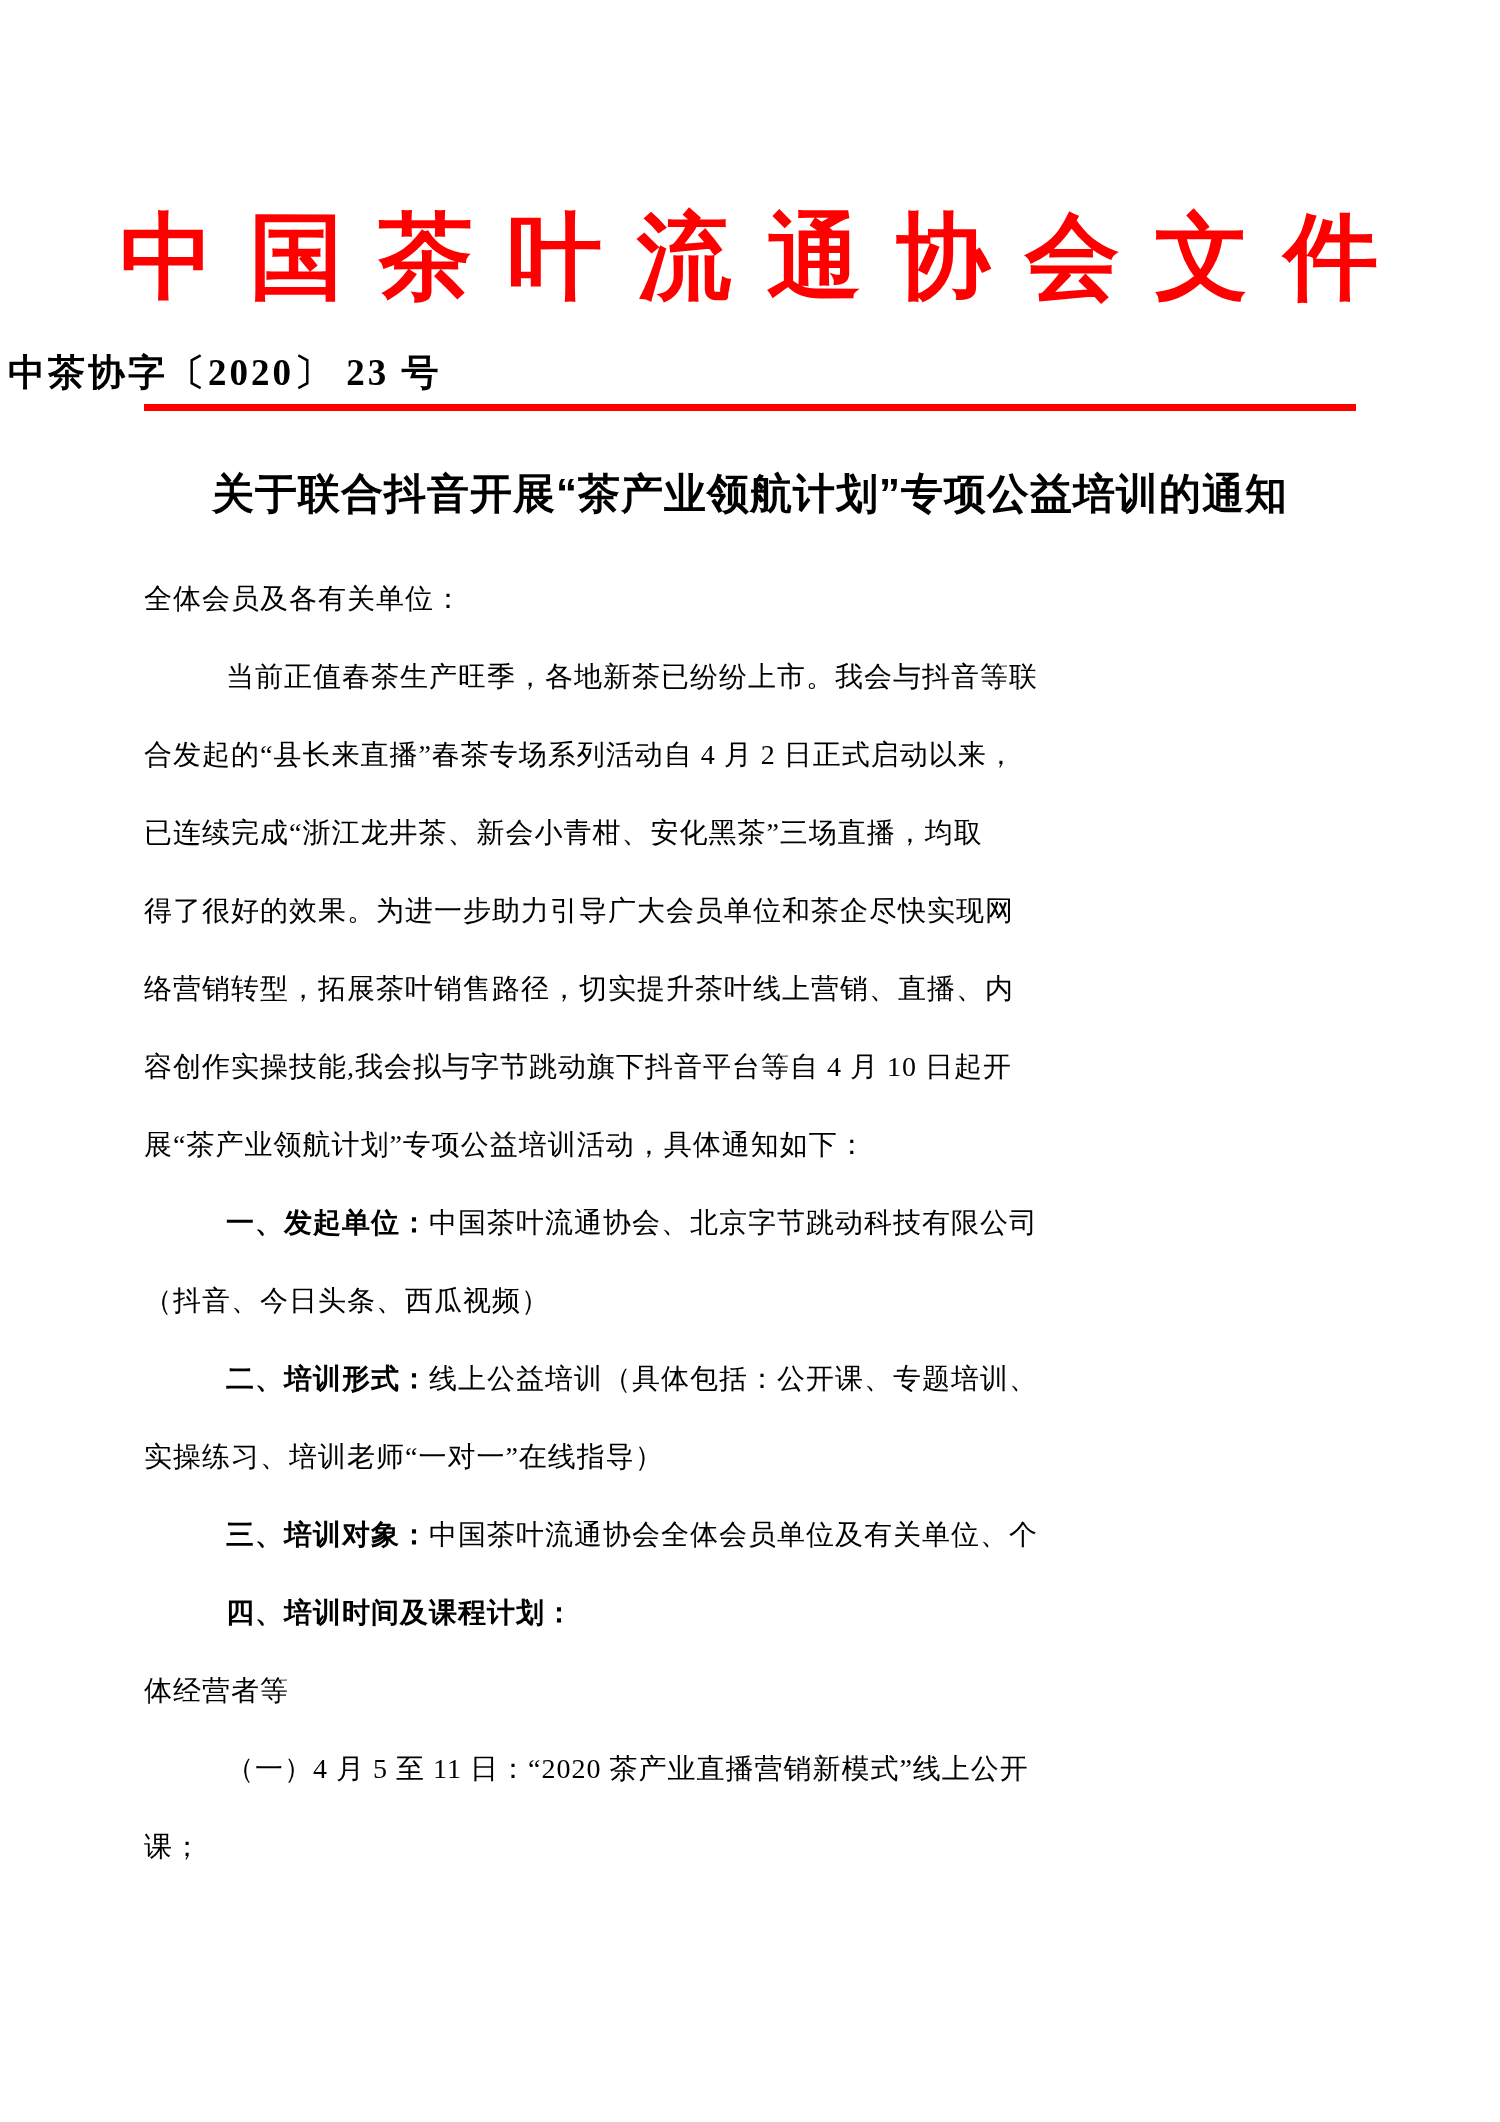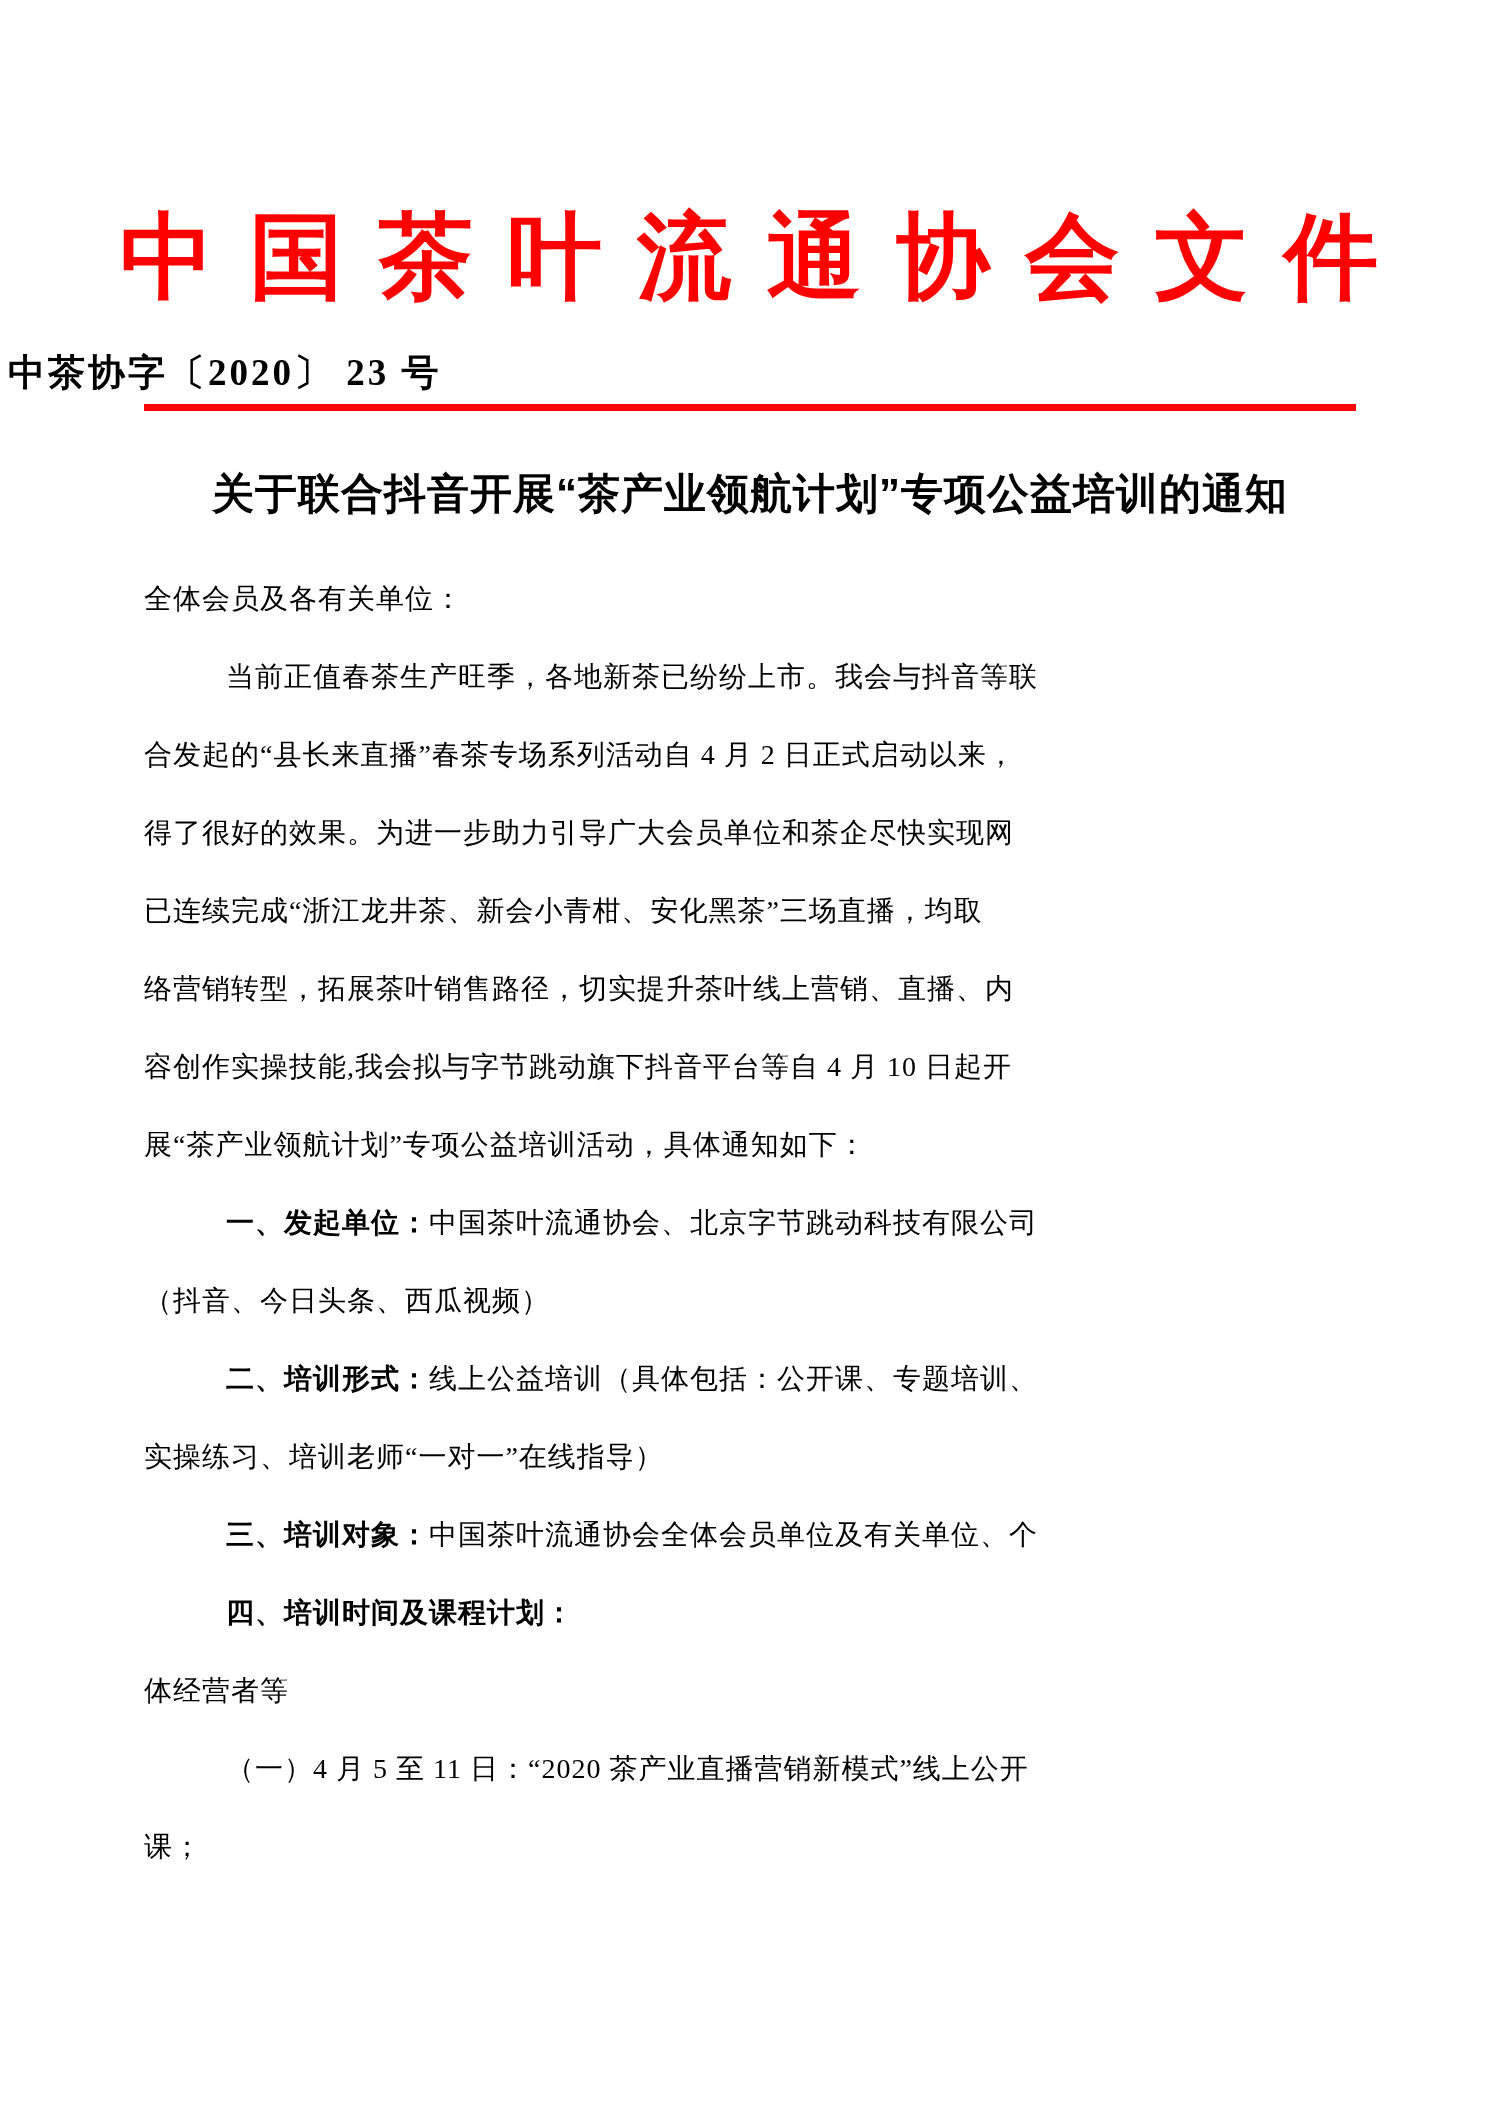--- a/index.html
+++ b/index.html
@@ -98,22 +98,22 @@
   <div class="doc-number">中茶协字〔2020〕 23 号</div>
 
   <div class="red-rule"></div>
 
   <div class="doc-title">关于联合抖音开展“茶产业领航计划”专项公益培训的通知</div>
 
   <div class="body-text">
       <div class="line">全体会员及各有关单位：</div>
       <div class="line" style="text-indent: 82px;">当前正值春茶生产旺季，各地新茶已纷纷上市。我会与抖音等联</div>
       <div class="line">合发起的“县长来直播”春茶专场系列活动自 4 月 2 日正式启动以来，</div>
+      <div class="line">已连续完成“浙江龙井茶、新会小青柑、安化黑茶”三场直播，均取</div>
       <div class="line">得了很好的效果。为进一步助力引导广大会员单位和茶企尽快实现网</div>
-      <div class="line">已连续完成“浙江龙井茶、新会小青柑、安化黑茶”三场直播，均取</div>
       <div class="line">络营销转型，拓展茶叶销售路径，切实提升茶叶线上营销、直播、内</div>
       <div class="line">容创作实操技能,我会拟与字节跳动旗下抖音平台等自 4 月 10 日起开</div>
       <div class="line">展“茶产业领航计划”专项公益培训活动，具体通知如下：</div>
       <div class="line" style="text-indent: 82px;"><b>一、发起单位：</b>中国茶叶流通协会、北京字节跳动科技有限公司</div>
       <div class="line">（抖音、今日头条、西瓜视频）</div>
       <div class="line" style="text-indent: 82px;"><b>二、培训形式：</b>线上公益培训（具体包括：公开课、专题培训、</div>
       <div class="line">实操练习、培训老师“一对一”在线指导）</div>
       <div class="line" style="text-indent: 82px;"><b>三、培训对象：</b>中国茶叶流通协会全体会员单位及有关单位、个</div>
       <div class="line" style="text-indent: 82px;"><b>四、培训时间及课程计划：</b></div>
       <div class="line">体经营者等</div>

